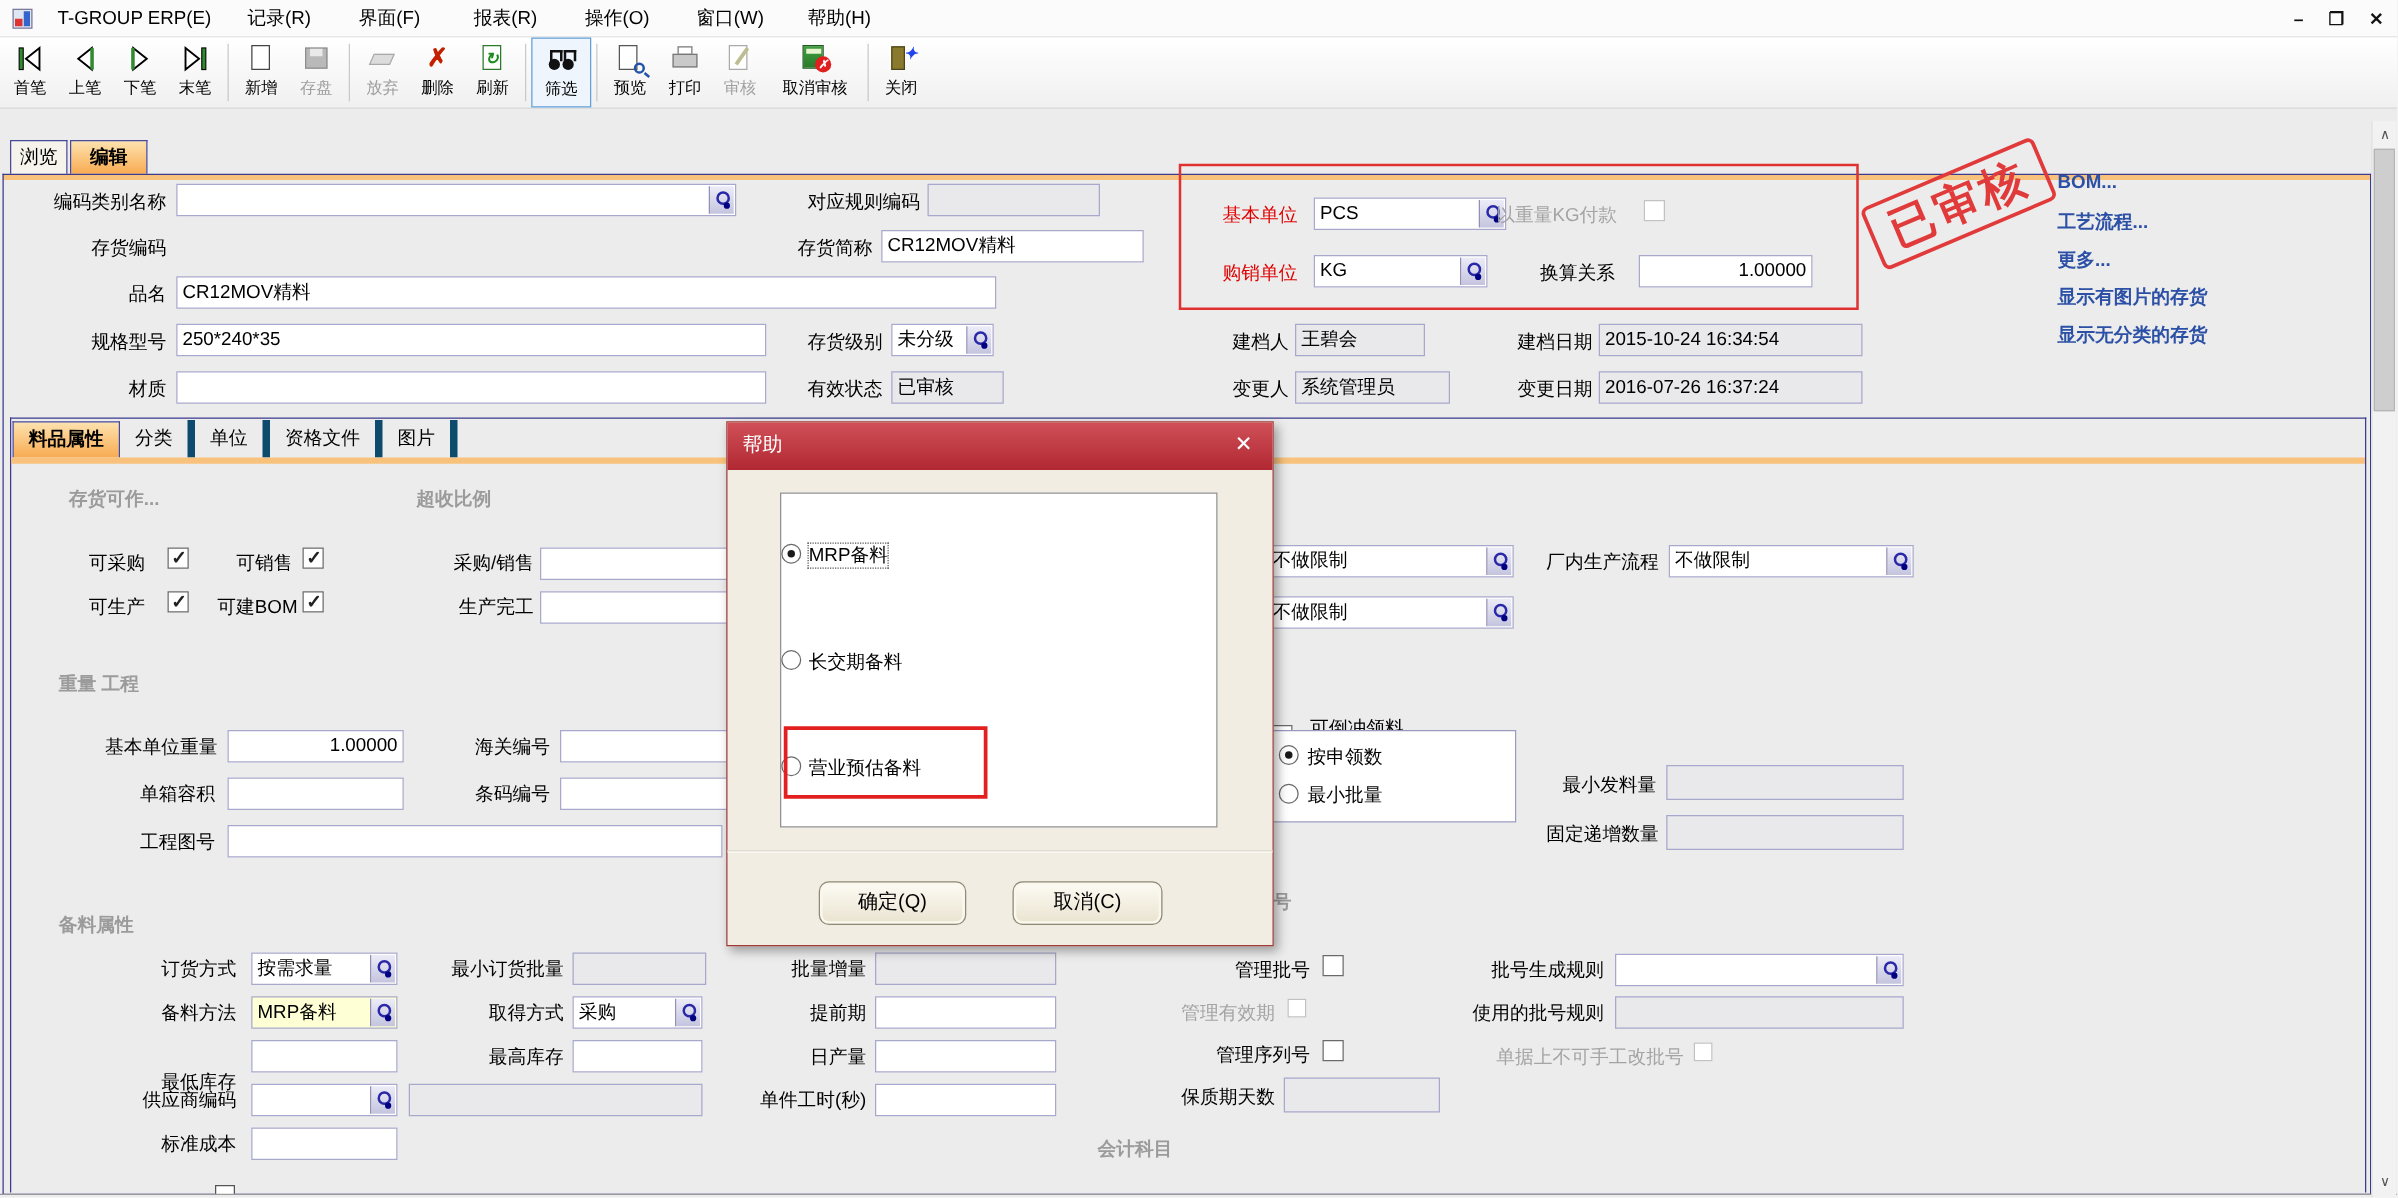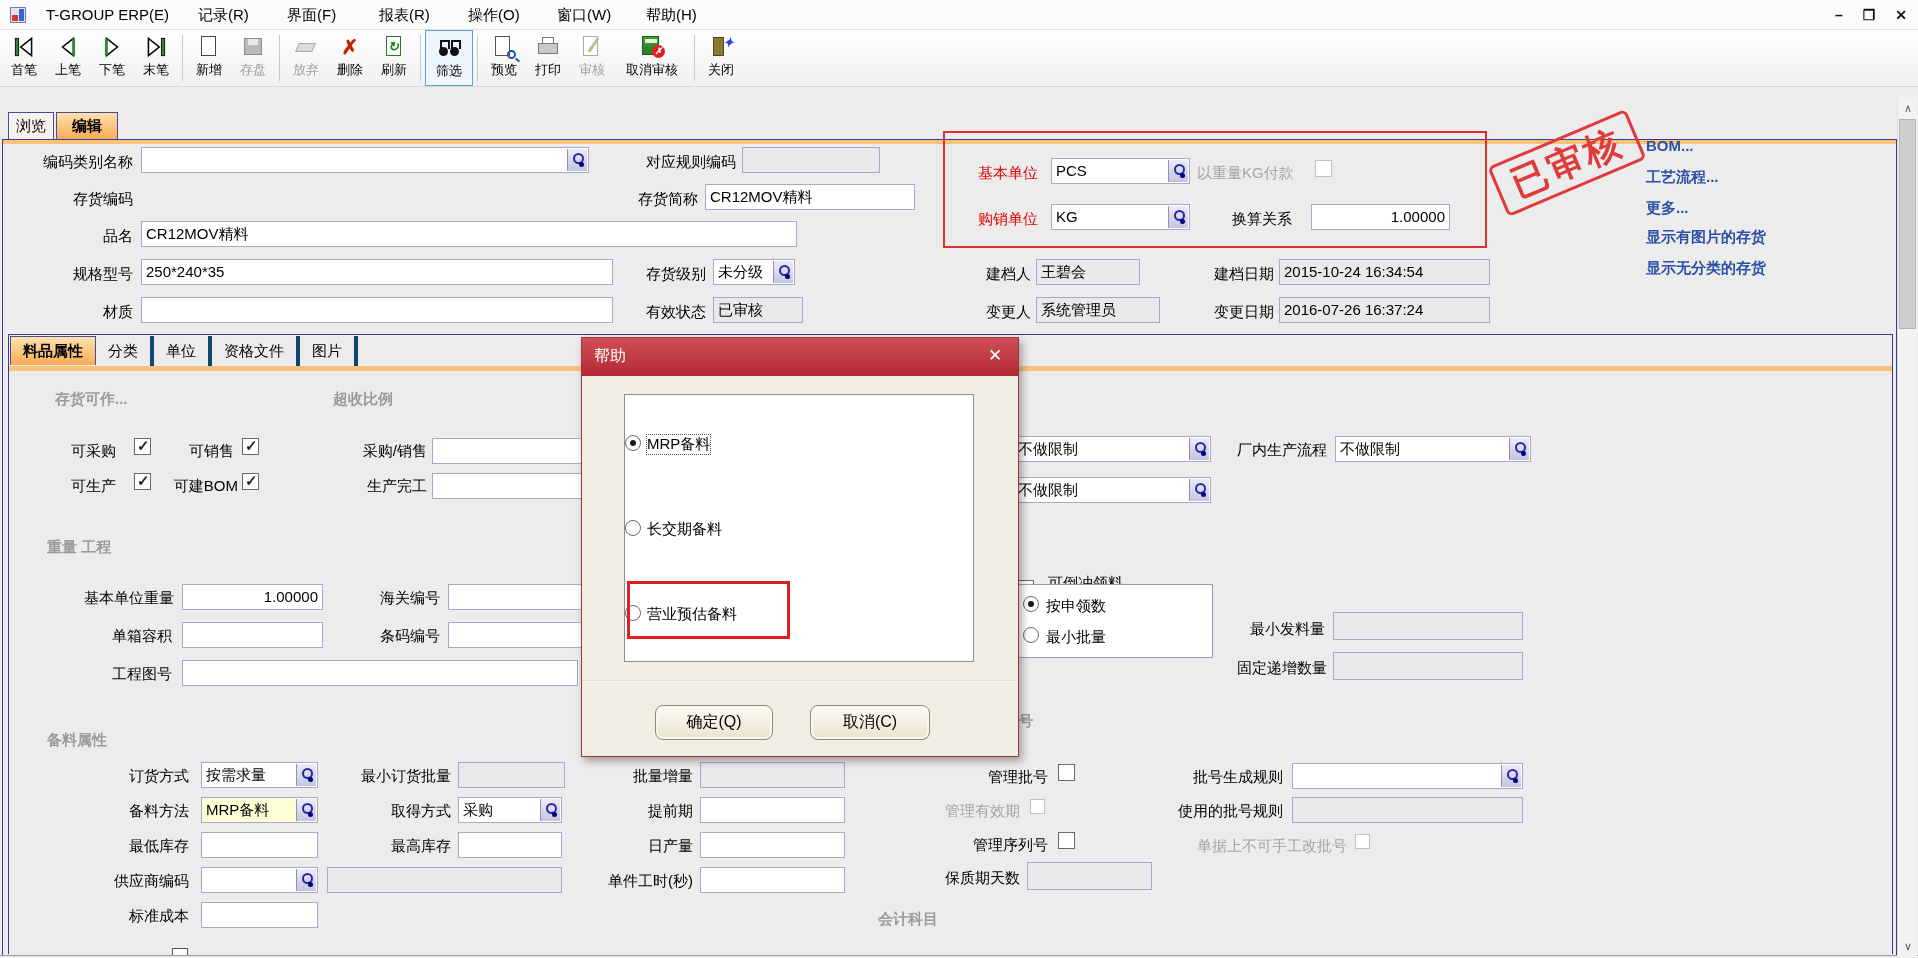--- a/index.html
+++ b/index.html
@@ -65,22 +65,22 @@
   .cb{position:absolute;width:17px;height:17px;background:#fff;border:1px solid #6a6a6a}
   .cb.on::after{content:"✓";position:absolute;left:2px;top:-2px;font-size:15px;font-weight:bold;color:#222}
   .cb.dis{border-color:#c2c2c2}
   .cb.small{width:15px;height:15px}
   .radio{position:absolute;width:16px;height:16px;border-radius:50%;background:#fff;border:1px solid #6a6a6a}
   .radio.on::after{content:"";position:absolute;left:4px;top:4px;width:6px;height:6px;border-radius:50%;background:#1a1a1a}
   .link{position:absolute;color:#2b50a5;font-weight:bold;font-size:15px;white-space:nowrap;cursor:pointer}
   .redbox{position:absolute;border:2px solid #e03030;z-index:40;pointer-events:none}
   .groupbox{position:absolute;background:#fff;border:1px solid #9a9ac0}
   
-  .dtabs{position:absolute;left:10px;top:336px;height:30px;display:flex;align-items:flex-start;font-size:15px}
-  .dtab{padding:0 12px;line-height:30px;border-right:4px solid #0c4a6e;background:transparent}
+  .dtabs{position:absolute;left:10px;top:336px;height:30px;display:flex;align-items:center;font-size:15px}
+  .dtab{padding:0 12px;line-height:30px;border-right:6px solid #0c4a6e;background:transparent}
   .dtab.active{background:linear-gradient(#fde2ae,#f8ab52);font-weight:bold;border:1px solid #4a4a9a;border-bottom:none;line-height:28px}
   .dbar{position:absolute;left:9px;top:366px;width:1883px;height:5px;background:#f9c27c}
   
   .stamp{position:absolute;left:1492px;top:136px;width:150px;height:54px;border:3px solid #e13a3a;border-radius:6px;color:#e13a3a;font-size:36px;font-weight:bold;display:flex;align-items:center;justify-content:center;letter-spacing:3px;transform:rotate(-23deg);z-index:60;background:rgba(255,255,255,0.0)}
   
   .dialog{position:absolute;left:581px;top:337px;width:438px;height:420px;background:#f1ede2;border:1px solid #a03a3a;box-shadow:3px 4px 8px rgba(0,0,0,.35);z-index:100}
   .dtitle{position:absolute;left:0;top:0;width:100%;height:38px;background:linear-gradient(#d05058,#b12832);color:#fff}
   .dtitle .txt{position:absolute;left:12px;top:8px;font-size:16px}
   .dclose{position:absolute;right:12px;top:7px;font-size:17px;color:#fff;width:22px;text-align:center}
   .dlist{position:absolute;left:42px;top:56px;width:350px;height:268px;background:#fff;border:1px solid #909090}
@@ -256,21 +256,21 @@
   <div class="fld" style="left:141px;top:297px;width:472px"></div>
   <div class="lbl" style="left:601px;top:302px;width:105px">有效状态</div>
   <div class="fld ro" style="left:713px;top:297px;width:90px">已审核</div>
   <div class="lbl" style="left:951px;top:302px;width:80px">变更人</div>
   <div class="fld ro" style="left:1036px;top:297px;width:124px">系统管理员</div>
   <div class="lbl" style="left:1180px;top:302px;width:94px">变更日期</div>
   <div class="fld ro" style="left:1279px;top:297px;width:211px">2016-07-26 16:37:24</div>
 
   <div class="redbox" style="left:943px;top:131px;width:544px;height:117px"></div>
   <div class="lbl red" style="left:958px;top:163px;width:80px">基本单位</div>
-  <div class="fld haslk" style="left:1051px;top:158px;width:139px"><span>PCS</span><span class="lk"></span></div>
+  <div class="fld haslk" style="left:1051px;top:158px;width:154px"><span>PCS</span><span class="lk"></span></div>
   <div class="lbl dim left" style="left:1197px;top:163px;width:110px">以重量KG付款</div>
   <div class="cb dis" style="left:1315px;top:160px"></div>
   <div class="lbl red" style="left:958px;top:209px;width:80px">购销单位</div>
   <div class="fld haslk" style="left:1051px;top:204px;width:139px"><span>KG</span><span class="lk"></span></div>
   <div class="lbl" style="left:1222px;top:209px;width:70px">换算关系</div>
   <div class="fld num" style="left:1311px;top:204px;width:139px">1.00000</div>
 
   <div class="stamp">已审核</div>
   <div class="link" style="left:1646px;top:137px">BOM...</div>
   <div class="link" style="left:1646px;top:168px">工艺流程...</div>
@@ -341,21 +341,21 @@
   <div class="lbl" style="left:613px;top:766px;width:80px">批量增量</div>
   <div class="fld ro" style="left:700px;top:762px;width:145px"></div>
 
   <div class="lbl" style="left:109px;top:801px;width:80px">备料方法</div>
   <div class="fld hl haslk" style="left:201px;top:797px;width:117px"><span>MRP备料</span><span class="lk"></span></div>
   <div class="lbl" style="left:371px;top:801px;width:80px">取得方式</div>
   <div class="fld haslk" style="left:458px;top:797px;width:104px"><span>采购</span><span class="lk"></span></div>
   <div class="lbl" style="left:613px;top:801px;width:80px">提前期</div>
   <div class="fld" style="left:700px;top:797px;width:145px"></div>
 
-  <div class="lbl" style="left:109px;top:836px;width:80px">最低库存</div>
+  <div class="lbl" style="left:109px;top:856px;width:80px">最低库存</div>
   <div class="fld" style="left:201px;top:832px;width:117px"></div>
   <div class="lbl" style="left:371px;top:836px;width:80px">最高库存</div>
   <div class="fld" style="left:458px;top:832px;width:104px"></div>
   <div class="lbl" style="left:613px;top:836px;width:80px">日产量</div>
   <div class="fld" style="left:700px;top:832px;width:145px"></div>
 
   <div class="lbl" style="left:89px;top:871px;width:100px">供应商编码</div>
   <div class="fld haslk" style="left:201px;top:867px;width:117px">
       <span class="lk"></span>
     </div>

